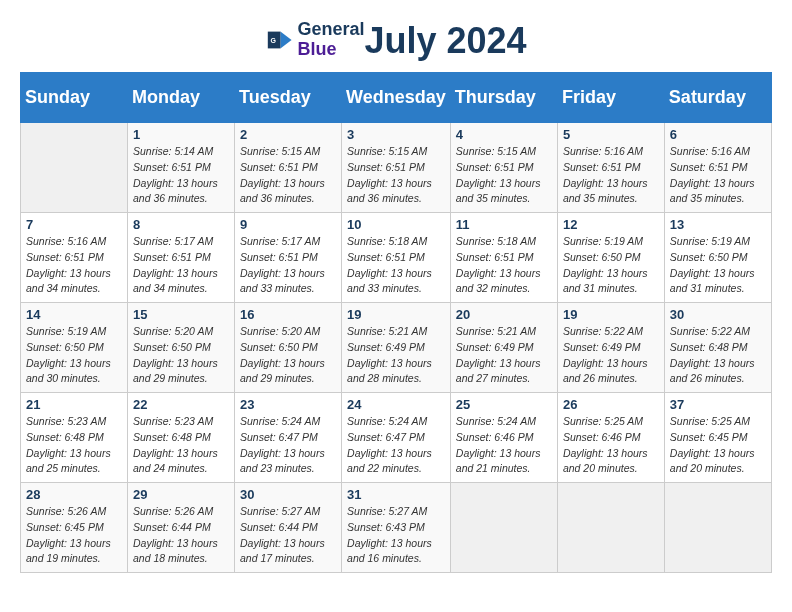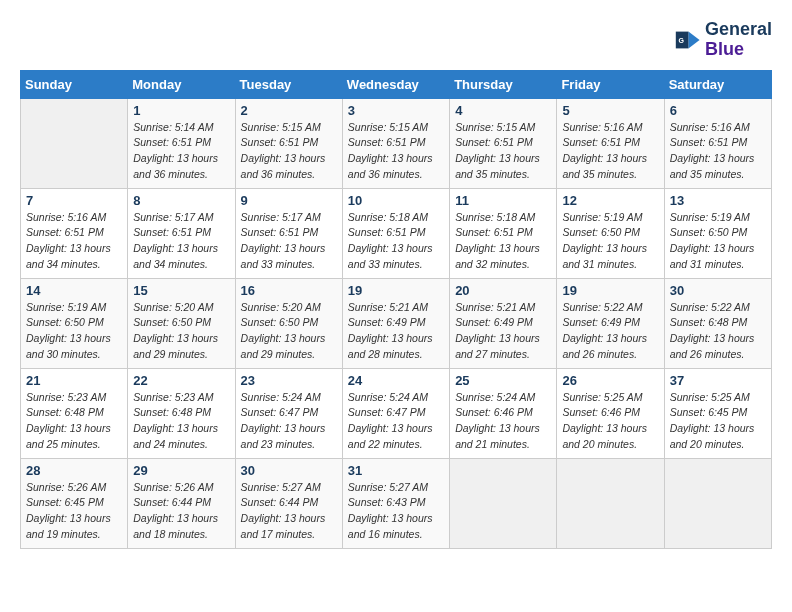--- a/index.html
+++ b/index.html
@@ -5,21 +5,21 @@
     * { box-sizing: border-box; margin: 0; padding: 0; }
     body {
       font-family: Arial, sans-serif;
       background: #fff;
       width: 792px;
       min-height: 612px;
       padding: 20px;
     }
     .header {
       display: flex;
-      justify-content: flex-end;
+      justify-content: center;
       align-items: flex-start;
       margin-bottom: 10px;
     }
     .logo {
       display: flex;
       align-items: center;
     }
     .logo-text {
       font-size: 18px;
       font-weight: bold;
@@ -45,23 +45,23 @@
       font-weight: bold;
     }
     table {
       width: 100%;
       border-collapse: collapse;
       font-size: 11px;
     }
     thead tr th {
       background-color: #2c7cc7;
       color: #fff;
-      padding: 6px 4px;
+      padding: 14px 4px;
       text-align: left;
-      font-size: 13px;
+      font-size: 18px;
       font-weight: bold;
       border: 1px solid #2c7cc7;
     }
     tbody tr td {
       border: 1px solid #ccc;
       vertical-align: top;
       padding: 4px 5px;
       min-height: 80px;
       height: 90px;
       width: calc(100% / 7);
@@ -99,20 +99,21 @@
       <polygon points="22,8 38,20 22,32" fill="#2c7cc7"></polygon>
       <rect x="4" y="8" width="18" height="24" fill="#1a3a5c"></rect>
       <text x="8" y="24" fill="white" font-size="10" font-family="Arial" font-weight="bold">G</text>
     </svg>
     <div class="logo-text">
       <div>General</div>
       <div style="color:#4c1d95;">Blue</div>
     </div>
   </div>
   <div class="title-block">
+    <div class="month-title">July 2024</div>
   </div>
 </div>
 
 <table>
   <thead>
     <tr>
       <th>Sunday</th>
       <th>Monday</th>
       <th>Tuesday</th>
       <th>Wednesday</th>

